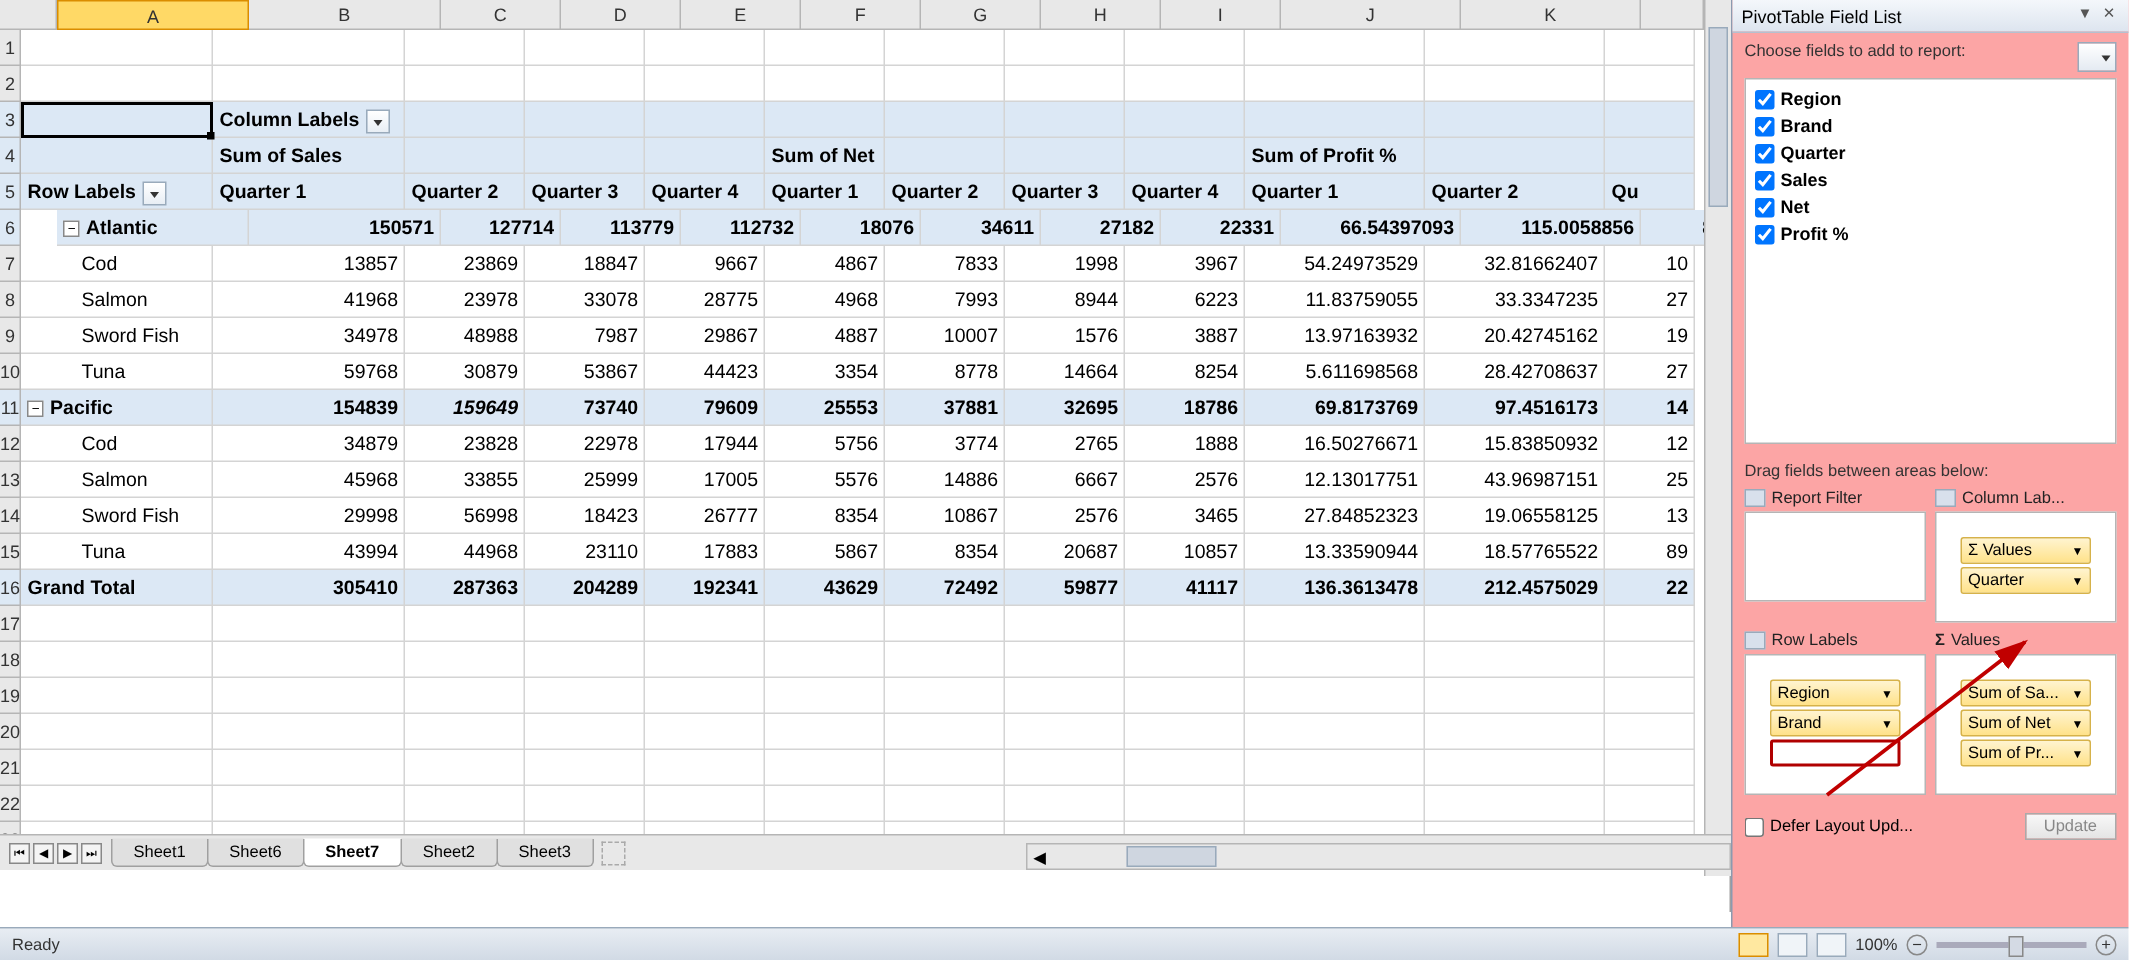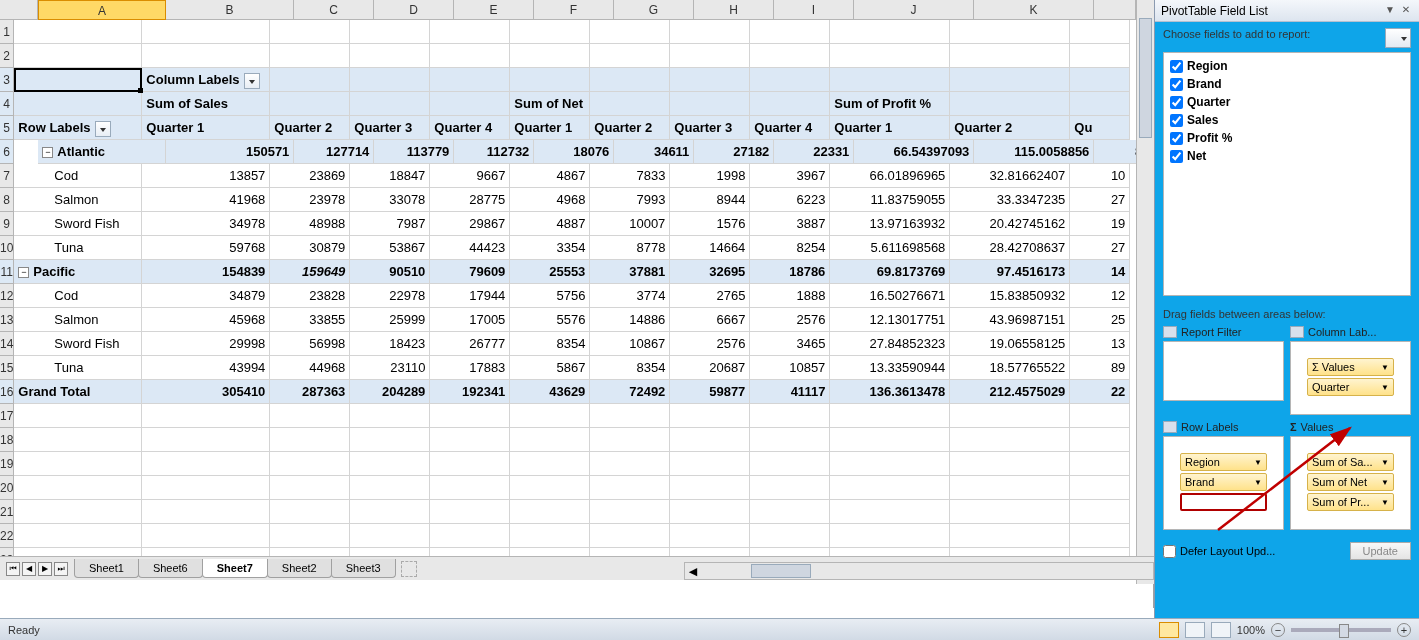--- a/index.html
+++ b/index.html
@@ -43,21 +43,21 @@
 
 
 .statusbar { position: absolute; left: 0; bottom: 0; width: 1419px; height: 22px; background: linear-gradient(#e8edf3,#d1dae5); border-top: 1px solid #9ab; display: flex; align-items: center; padding: 0 8px; font-size: 11px; color: #333; }
 .statusbar .right { margin-left: auto; display: flex; align-items: center; gap: 6px; }
 .viewbtn { width: 20px; height: 16px; border: 1px solid #9ab; background: #f0f4f8; }
 .viewbtn.active { background: #ffe8a0; border-color: #da8d00; }
 .zoom-slider { width: 100px; height: 4px; background: #aab; position: relative; }
 .zoom-slider::before { content: ""; position: absolute; left: 48px; top: -4px; width: 8px; height: 12px; background: #d4dae4; border: 1px solid #888; }
 
 
-.pane { position: absolute; right: 0; top: 0; width: 265px; height: 618px; background: #0ea5e9; border-left: 1px solid #8a9ab0; font-size: 11px; }
+.pane { position: absolute; right: 0; top: 0; width: 265px; height: 618px; background: #fca5a5; border-left: 1px solid #8a9ab0; font-size: 11px; }
 .pane-title { height: 22px; background: linear-gradient(#f4f7fb,#dde5ef); border-bottom: 1px solid #b5c0d0; padding: 0 6px; line-height: 22px; font-weight: normal; font-size: 12px; display: flex; align-items: center; }
 .pane-title .spacer { flex: 1; }
 .pane-title .ctl { width: 14px; height: 14px; margin-left: 2px; font-size: 10px; text-align: center; line-height: 12px; color: #555; }
 .pane-sub { padding: 6px 8px 4px; font-size: 11px; color: #333; display: flex; }
 .layout-btn { width: 26px; height: 20px; border: 1px solid #9ab; background: linear-gradient(#fff,#e4eaf2); margin-left: auto; position: relative; }
 .layout-btn::after { content: ""; position: absolute; right: 3px; top: 8px; border-left: 3px solid transparent; border-right: 3px solid transparent; border-top: 4px solid #333; }
 .fieldlist { margin: 0 8px 8px; background: #fff; border: 1px solid #b5b5b5; height: 244px; padding: 4px; }
 .fld { display: flex; align-items: center; padding: 2px 2px; }
 .fld input { margin-right: 4px; }
 .fld span { font-weight: bold; font-size: 12px; }
@@ -212,21 +212,21 @@
         <div class="grow">
           <div class="cell indent2" style="width: 128px;">Cod</div>
           <div class="cell num" style="width: 128px;">13857</div>
           <div class="cell num" style="width: 80px;">23869</div>
           <div class="cell num" style="width: 80px;">18847</div>
           <div class="cell num" style="width: 80px;">9667</div>
           <div class="cell num" style="width: 80px;">4867</div>
           <div class="cell num" style="width: 80px;">7833</div>
           <div class="cell num" style="width: 80px;">1998</div>
           <div class="cell num" style="width: 80px;">3967</div>
-          <div class="cell num" style="width: 120px;">66.01896965</div>
+          <div class="cell num" style="width: 120px;">54.24973529</div>
           <div class="cell num" style="width: 120px;">32.81662407</div>
           <div class="cell num" style="width: 60px;">10</div>
         </div>
         <div class="grow">
           <div class="cell indent2" style="width: 128px;">Salmon</div>
           <div class="cell num" style="width: 128px;">41968</div>
           <div class="cell num" style="width: 80px;">23978</div>
           <div class="cell num" style="width: 80px;">33078</div>
           <div class="cell num" style="width: 80px;">28775</div>
           <div class="cell num" style="width: 80px;">4968</div>
@@ -262,21 +262,21 @@
           <div class="cell num" style="width: 80px;">14664</div>
           <div class="cell num" style="width: 80px;">8254</div>
           <div class="cell num" style="width: 120px;">5.611698568</div>
           <div class="cell num" style="width: 120px;">28.42708637</div>
           <div class="cell num" style="width: 60px;">27</div>
         </div>
         <div class="grow">
           <div class="cell shaded" style="width: 128px;"><span class="expand-btn">−</span><b>Pacific</b></div>
           <div class="cell bold num shaded" style="width: 128px; text-align: right;">154839</div>
           <div class="cell bold num shaded" style="width: 80px; font-style: italic;">159649</div>
-          <div class="cell bold num shaded" style="width: 80px;">90510</div>
+          <div class="cell bold num shaded" style="width: 80px;">73740</div>
           <div class="cell bold num shaded" style="width: 80px;">79609</div>
           <div class="cell bold num shaded" style="width: 80px;">25553</div>
           <div class="cell bold num shaded" style="width: 80px;">37881</div>
           <div class="cell bold num shaded" style="width: 80px;">32695</div>
           <div class="cell bold num shaded" style="width: 80px;">18786</div>
           <div class="cell bold num shaded" style="width: 120px;">69.8173769</div>
           <div class="cell bold num shaded" style="width: 120px;">97.4516173</div>
           <div class="cell bold num shaded" style="width: 60px;">14</div>
         </div>
         <div class="grow">
@@ -497,25 +497,25 @@
       <div class="fld">
         <input type="checkbox" checked="" style="">
         <span>Quarter</span>
       </div>
       <div class="fld">
         <input type="checkbox" checked="" style="">
         <span>Sales</span>
       </div>
       <div class="fld">
         <input type="checkbox" checked="" style="">
-        <span>Profit %</span>
+        <span>Net</span>
       </div>
       <div class="fld">
         <input type="checkbox" checked="" style="">
-        <span>Net</span>
+        <span>Profit %</span>
       </div>
     </div>
   <div class="drag-hint">Drag fields between areas below:</div>
   <div class="areas">
     <div class="area">
       <div class="area-title">
           <span class="ico"></span>
           <span>Report Filter</span>
         </div>
       <div class="area-box" style="min-height:60px"></div>

